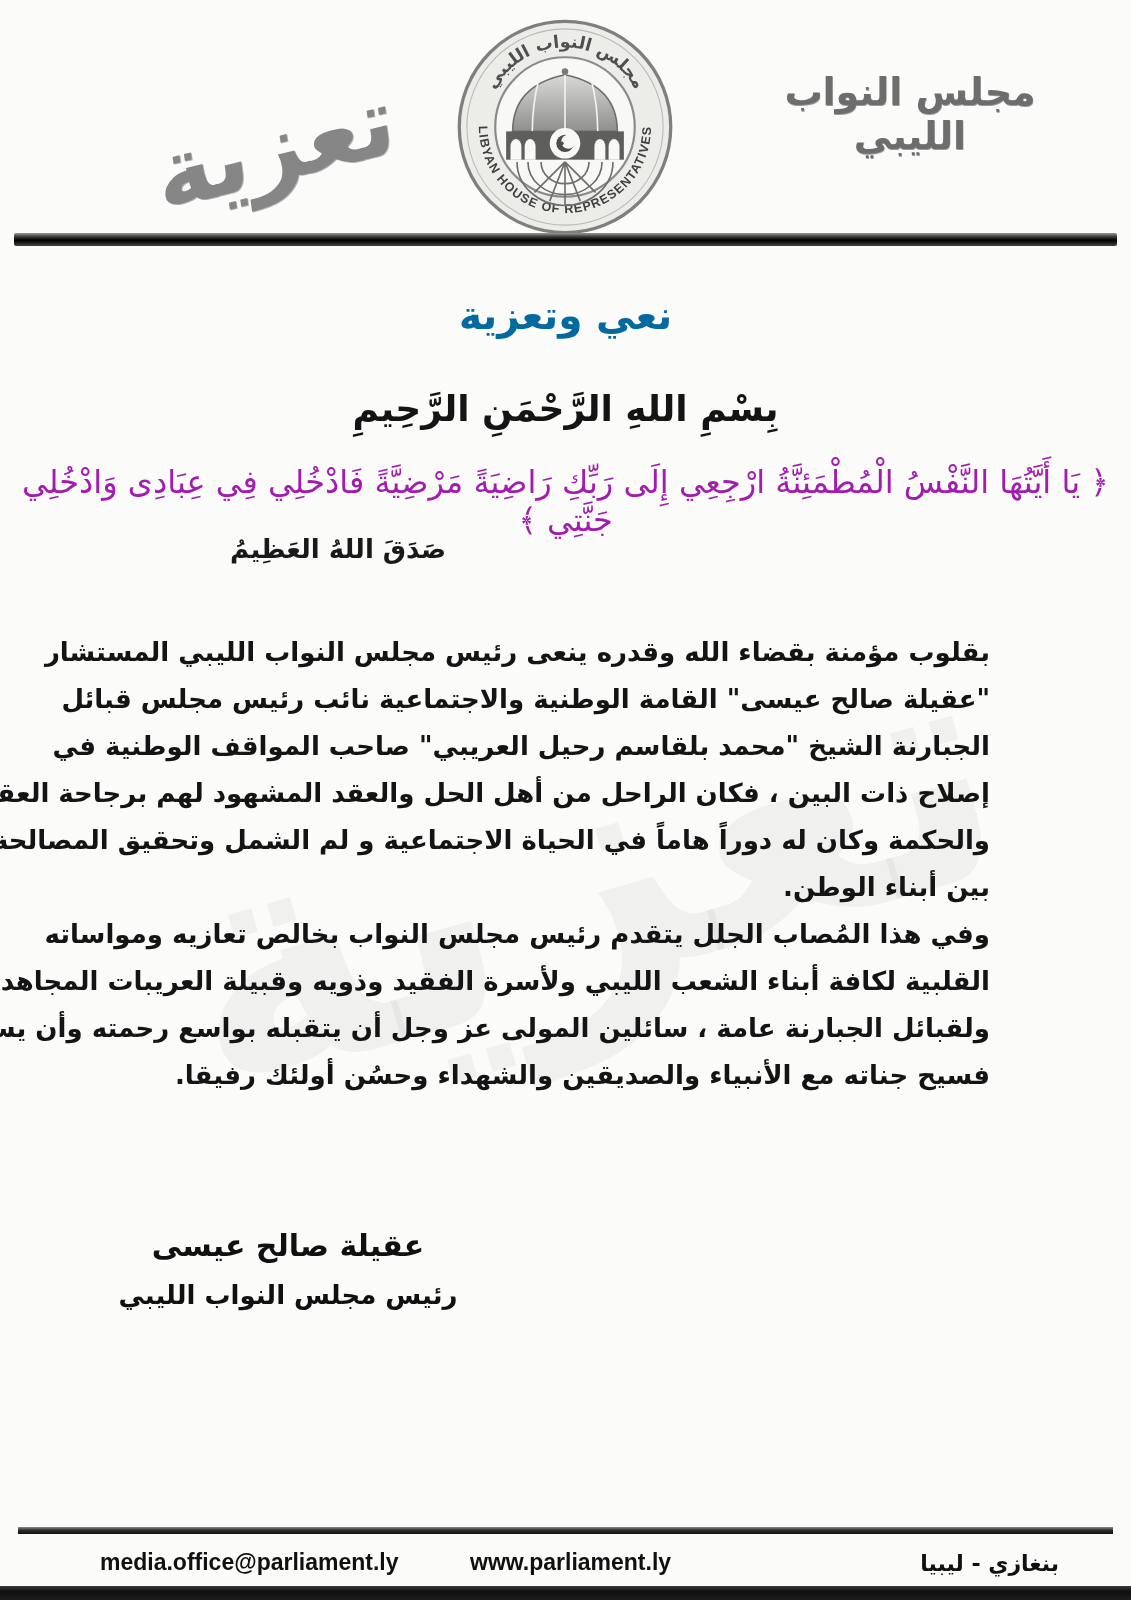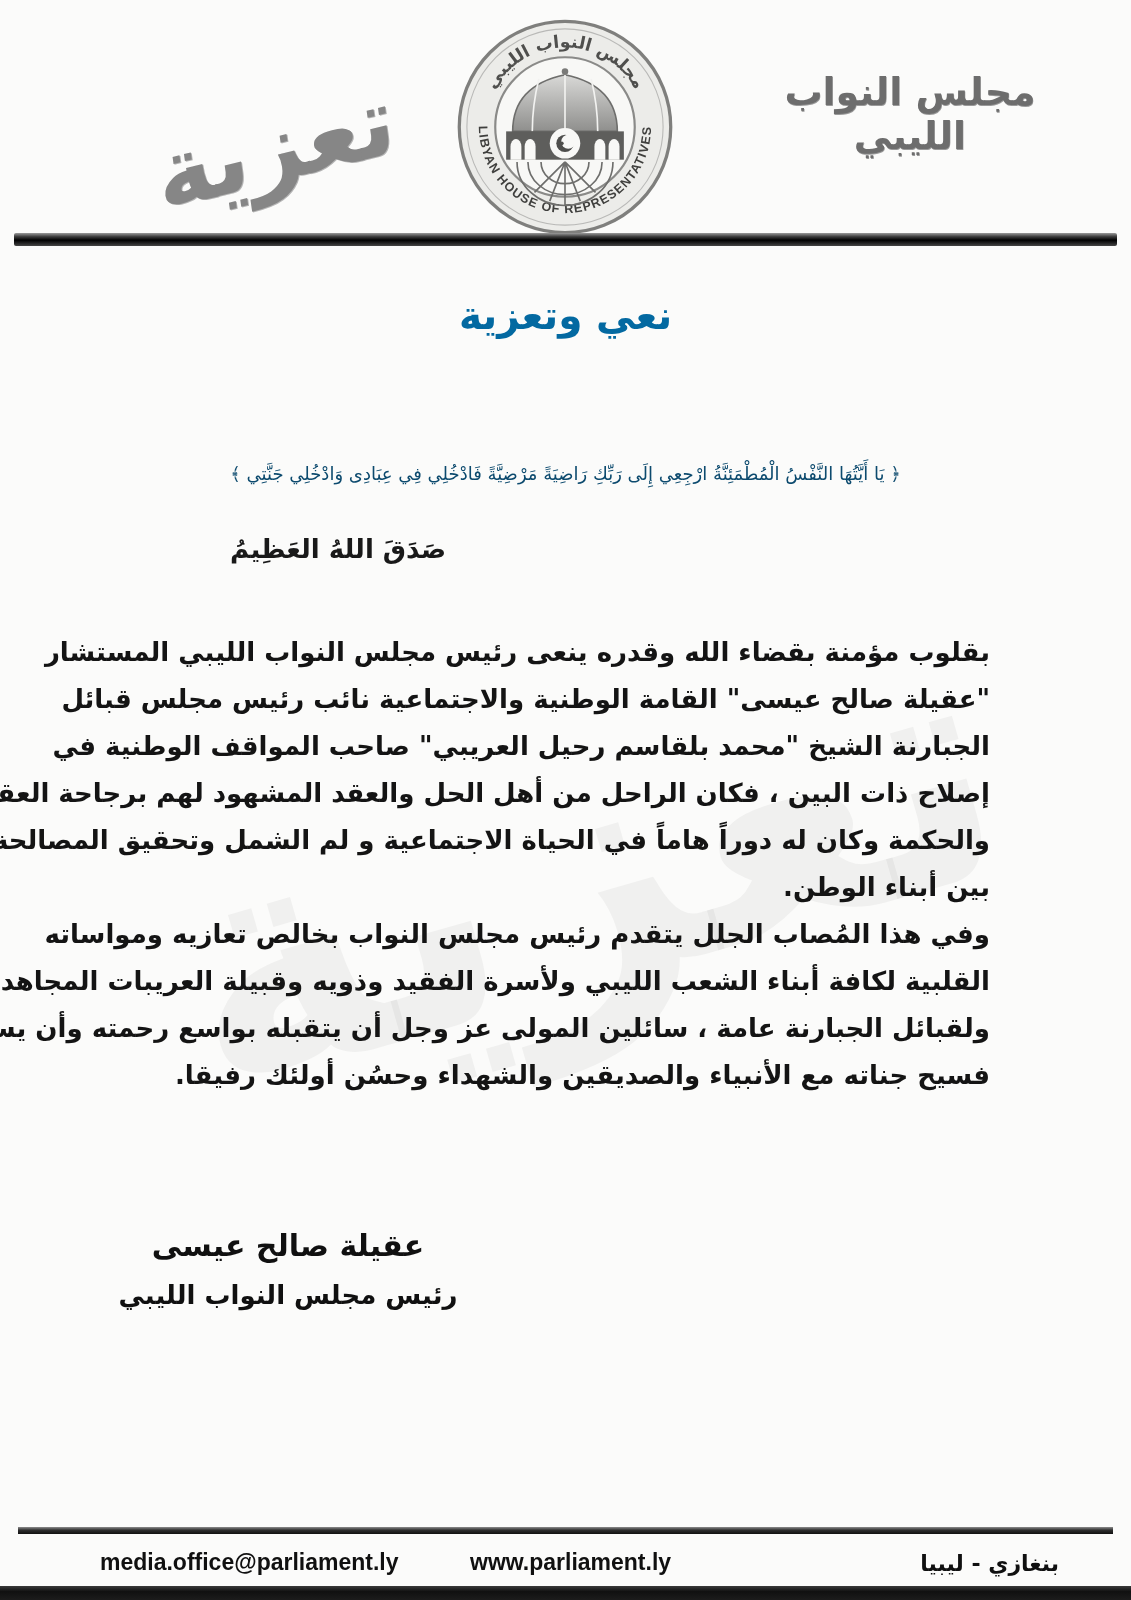--- a/index.html
+++ b/index.html
@@ -63,21 +63,21 @@
     text-align: center; font-size: 39px; font-weight: bold; color: #0369a1;
     z-index: 1;
   }
   .basmala {
     top: 388px; left: 0; width: 100%;
     text-align: center; font-size: 36px; font-weight: bold; color: #141414;
     z-index: 1;
   }
   .verse {
     top: 463px; left: 0; width: 100%;
-    text-align: center; font-size: 18px; font-weight: normal; color: #0c4a6e;
+    text-align: center; font-size: 32px; font-weight: normal; color: #a21caf;
     z-index: 1;
   }
   .sadaqa {
     top: 534px; left: 230px;
     font-size: 26px; font-weight: bold; color: #191919;
     border-bottom: 2px solid transparent;
     z-index: 1;
   }
   .body-text {
     top: 629px; left: 148px; width: 842px;
@@ -188,20 +188,21 @@
   </div>
 
   <div class="abs header-bar"></div>
 
   <div class="abs watermark">
     <span>تعزية</span>
   </div>
 
   <div class="abs letter-title">نعي وتعزية</div>
 
+  <div class="abs basmala">بِسْمِ اللهِ الرَّحْمَنِ الرَّحِيمِ</div>
 
   <div class="abs verse">﴿ يَا أَيَّتُهَا النَّفْسُ الْمُطْمَئِنَّةُ ارْجِعِي إِلَى رَبِّكِ رَاضِيَةً مَرْضِيَّةً فَادْخُلِي فِي عِبَادِى وَادْخُلِي جَنَّتِي ﴾</div>
 
   <div class="abs sadaqa">صَدَقَ اللهُ العَظِيمُ</div>
 
   <div class="abs body-text">
     <div class="line">بقلوب مؤمنة بقضاء الله وقدره ينعى رئيس مجلس النواب الليبي المستشار</div>
     <div class="line">"عقيلة صالح عيسى" القامة الوطنية والاجتماعية نائب رئيس مجلس قبائل</div>
     <div class="line">الجبارنة الشيخ "محمد بلقاسم رحيل العريبي" صاحب المواقف الوطنية في</div>
     <div class="line">إصلاح ذات البين ، فكان الراحل من أهل الحل والعقد المشهود لهم برجاحة العقل</div>

